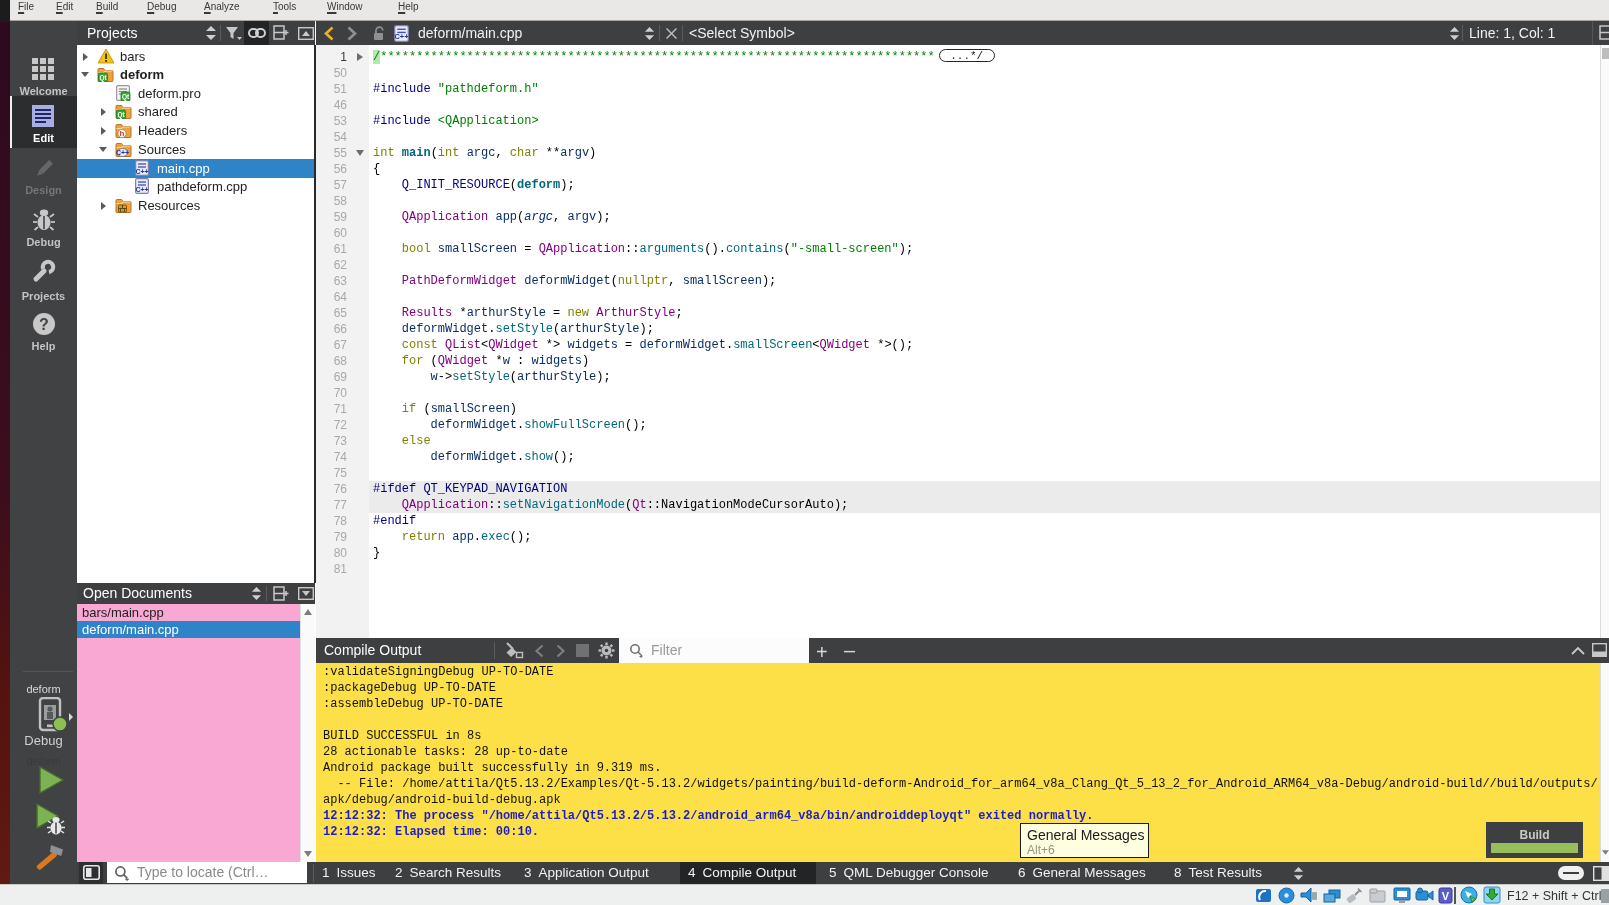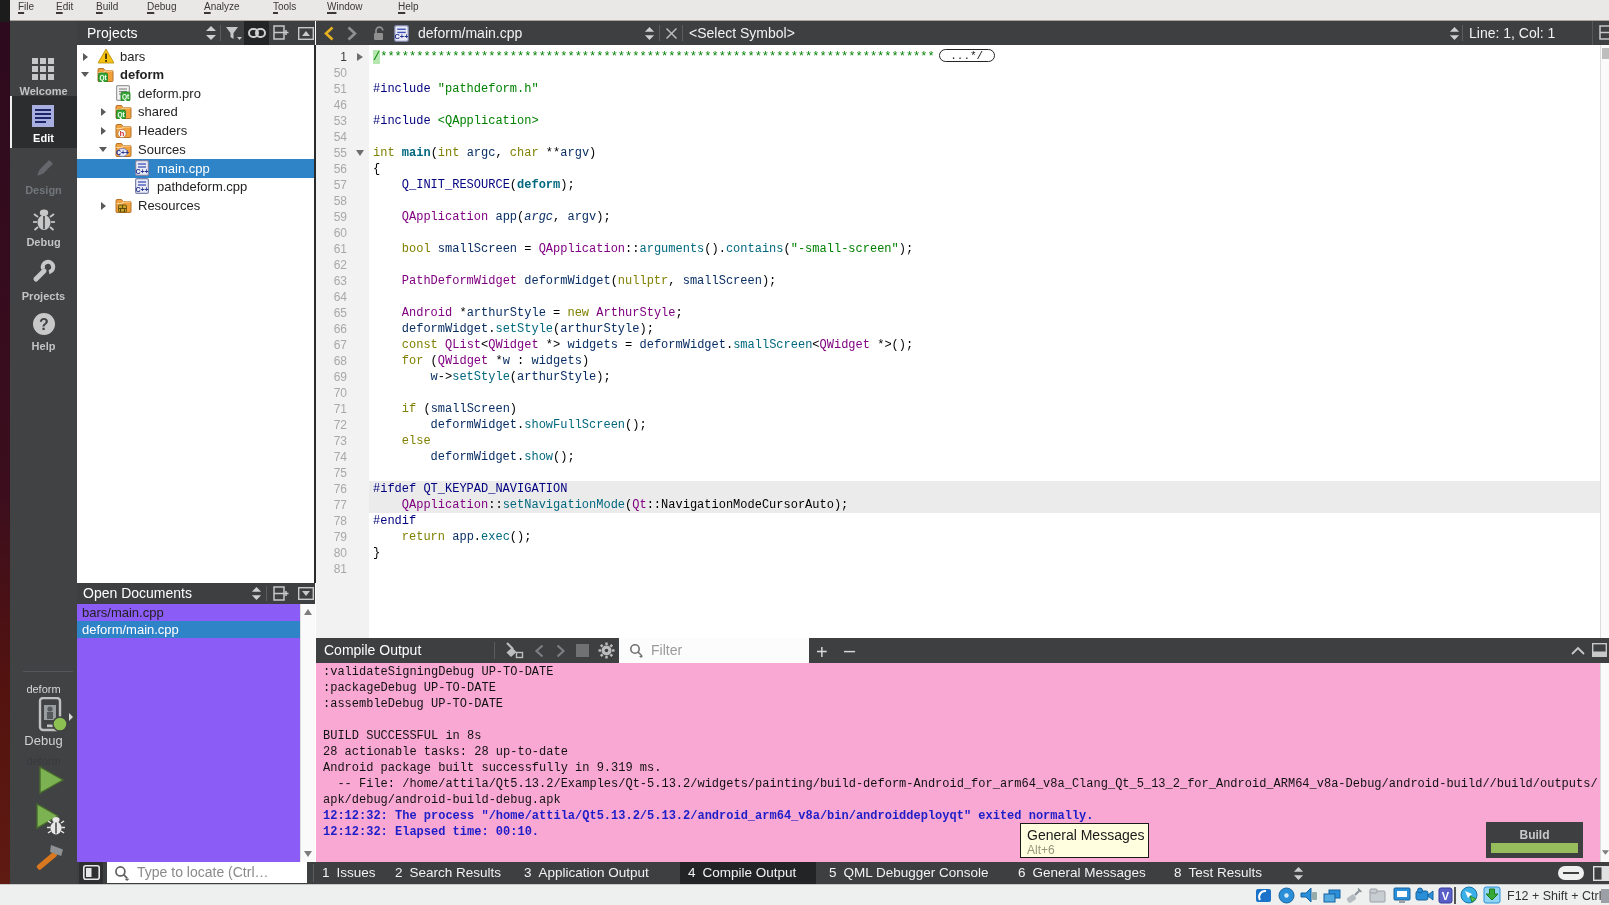--- a/index.html
+++ b/index.html
@@ -27,36 +27,36 @@
 #treesep { left:314px; top:45px; width:2px; height:538px; background:#2a2a2a; }
 .trow { position:absolute; left:0; width:237px; height:19px; font-size:13px; color:#222;text-decoration:underline; }
 .trow .txt { position:absolute; top:2px; }
 .trow.sel { background:#2f83c7; }
 .trow.sel .txt { color:#fff; }
 .tarrow { position:absolute; width:0; height:0; }
 .tar-r { border-left:5px solid #5a5a5a; border-top:4px solid transparent; border-bottom:4px solid transparent; }
 .tar-d { border-top:5px solid #5a5a5a; border-left:4px solid transparent; border-right:4px solid transparent; }
 
 #odhead { left:77px; top:583px; width:238px; height:21px; background:#3d3f41; }
-#odlist { left:77px; top:604px; width:238px; height:258px; background:#8b5cf6; }
+#odlist { left:77px; top:604px; width:238px; height:258px; background:#f9a8d4; }
 .odrow { position:absolute; left:0; width:238px; height:17px; font-size:13px; color:#222; }
 .odrow.sel { background:#2f83c7; color:#fff; }
 #odscroll { left:300px; top:604px; width:15px; height:258px; background:#fafafa; border-left:1px solid #e0e0e0; }
 
 #edtoolbar { left:316px; top:21px; width:1293px; height:24px; background:#3d3f41; }
 #gutter { left:316px; top:45px; width:53px; height:593px; background:#f2f2f2; }
 #editor { left:369px; top:45px; width:1231px; height:593px; background:#fff; }
 #edscroll { left:1600px; top:45px; width:9px; height:593px; background:#fafafa; border-left:1px solid #dcdcdc; }
 .gl { position:absolute; right:22px; top:0; height:16px; width:100%; text-align:right; font-size:12px; line-height:16px; color:#a8a8a8; }
 .cl { position:absolute; left:4px; top:0; height:16px; font-size:12px; line-height:16px; white-space:pre; }
 .k { color:#808000; } .t { color:#800080; } .v { color:#092e64; } .f { color:#00687e; }
 .s { color:#008000; } .p { color:#000080; } .c { color:#008000; } .fb { color:#00687e; font-weight:bold; }
 
 #cohead { left:316px; top:638px; width:1293px; height:25px; background:#3d3f41; }
-#cobody { left:316px; top:663px; width:1284px; height:199px; background:#f9a8d4; }
+#cobody { left:316px; top:663px; width:1284px; height:199px; background:#fde047; }
 #coscroll { left:1600px; top:663px; width:9px; height:199px; background:#fafafa; border-left:1px solid #dcdcdc; }
 .col { position:absolute; left:7px; height:16px; font-size:12px; line-height:15px; color:#111; white-space:pre; }
 .blue { color:#1d1dc8; font-weight:bold; }
 
 #statusbar { left:77px; top:862px; width:1532px; height:22px; background:#3d3f41; }
 .paneb { position:absolute; top:0; height:22px; font-size:13.5px; color:#f2f2f2; line-height:22px; }
 .paneb b { font-weight:normal; margin-right:7px; }
 
 #taskbar { left:0; top:884px; width:1609px; height:21px; background:#eef0ef; border-top:1px solid #c6c8c7; }
 
@@ -468,21 +468,21 @@
   <div style="position:absolute;left:0;top:436px;width:1231px;height:32px;background:#ebebeb"></div>
   <div class="cl mono" style="top:4px"><span class="c"><span style="background:#b6e7b0">/</span>*****************************************************************************</span><span style="display:inline-block;width:56px;height:13px;border:1.5px solid #252525;border-radius:7px;margin-left:4px;text-align:center;font-size:11px;line-height:12px;vertical-align:1px;color:#202020">...*/</span></div>
   <div class="cl mono" style="top:36px"><span class="p">#include</span> <span class="s">"pathdeform.h"</span></div>
   <div class="cl mono" style="top:68px"><span class="p">#include</span> <span class="s">&lt;QApplication&gt;</span></div>
   <div class="cl mono" style="top:100px"><span class="k">int</span> <span class="fb">main</span>(<span class="k">int</span> <span class="v">argc</span>, <span class="k">char</span> **<span class="v">argv</span>)</div>
   <div class="cl mono" style="top:116px">{</div>
   <div class="cl mono" style="top:132px">    <span class="p">Q_INIT_RESOURCE</span>(<span class="fb">deform</span>);</div>
   <div class="cl mono" style="top:164px">    <span class="t">QApplication</span> <span class="v">app</span>(<span class="v" style="font-style:italic">argc</span>, <span class="v">argv</span>);</div>
   <div class="cl mono" style="top:196px">    <span class="k">bool</span> <span class="v">smallScreen</span> = <span class="t">QApplication</span>::<span class="f">arguments</span>().<span class="f">contains</span>(<span class="s">"-small-screen"</span>);</div>
   <div class="cl mono" style="top:228px">    <span class="t">PathDeformWidget</span> <span class="v">deformWidget</span>(<span class="k">nullptr</span>, <span class="v">smallScreen</span>);</div>
-  <div class="cl mono" style="top:260px">    <span class="t">Android</span> *<span class="v">arthurStyle</span> = <span class="k">new</span> <span class="t">ArthurStyle</span>;</div>
+  <div class="cl mono" style="top:260px">    <span class="t">Results</span> *<span class="v">arthurStyle</span> = <span class="k">new</span> <span class="t">ArthurStyle</span>;</div>
   <div class="cl mono" style="top:276px">    <span class="v">deformWidget</span>.<span class="f">setStyle</span>(<span class="v">arthurStyle</span>);</div>
   <div class="cl mono" style="top:292px">    <span class="k">const</span> <span class="t">QList</span>&lt;<span class="t">QWidget</span> *&gt; <span class="v">widgets</span> = <span class="v">deformWidget</span>.<span class="f">smallScreen</span>&lt;<span class="t">QWidget</span> *&gt;();</div>
   <div class="cl mono" style="top:308px">    <span class="k">for</span> (<span class="t">QWidget</span> *<span class="v">w</span> : <span class="v">widgets</span>)</div>
   <div class="cl mono" style="top:324px">        <span class="v">w</span>-&gt;<span class="f">setStyle</span>(<span class="v">arthurStyle</span>);</div>
   <div class="cl mono" style="top:356px">    <span class="k">if</span> (<span class="v">smallScreen</span>)</div>
   <div class="cl mono" style="top:372px">        <span class="v">deformWidget</span>.<span class="f">showFullScreen</span>();</div>
   <div class="cl mono" style="top:388px">    <span class="k">else</span></div>
   <div class="cl mono" style="top:404px">        <span class="v">deformWidget</span>.<span class="f">show</span>();</div>
   <div class="cl mono" style="top:436px"><span class="p">#ifdef QT_KEYPAD_NAVIGATION</span></div>
   <div class="cl mono" style="top:452px">    <span class="t">QApplication</span>::<span class="f">setNavigationMode</span>(<span class="t">Qt</span>::NavigationModeCursorAuto);</div>

